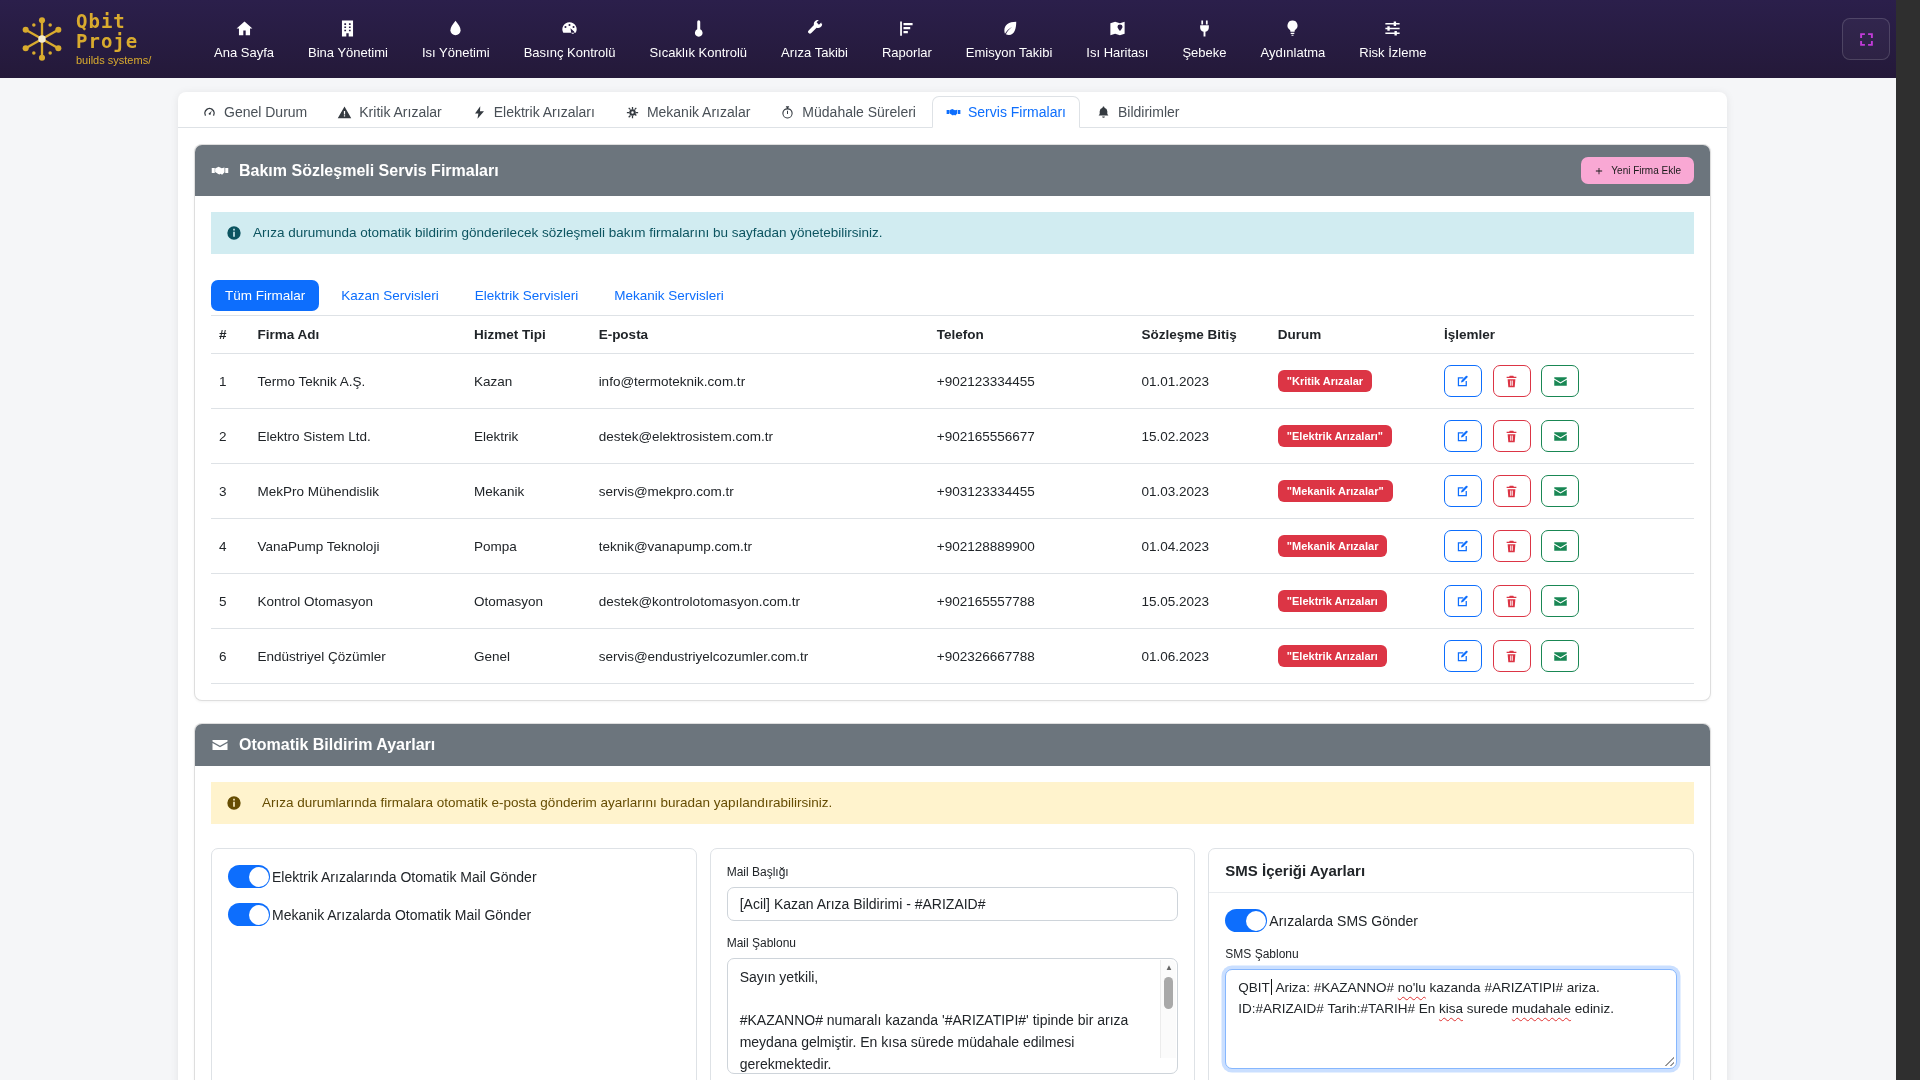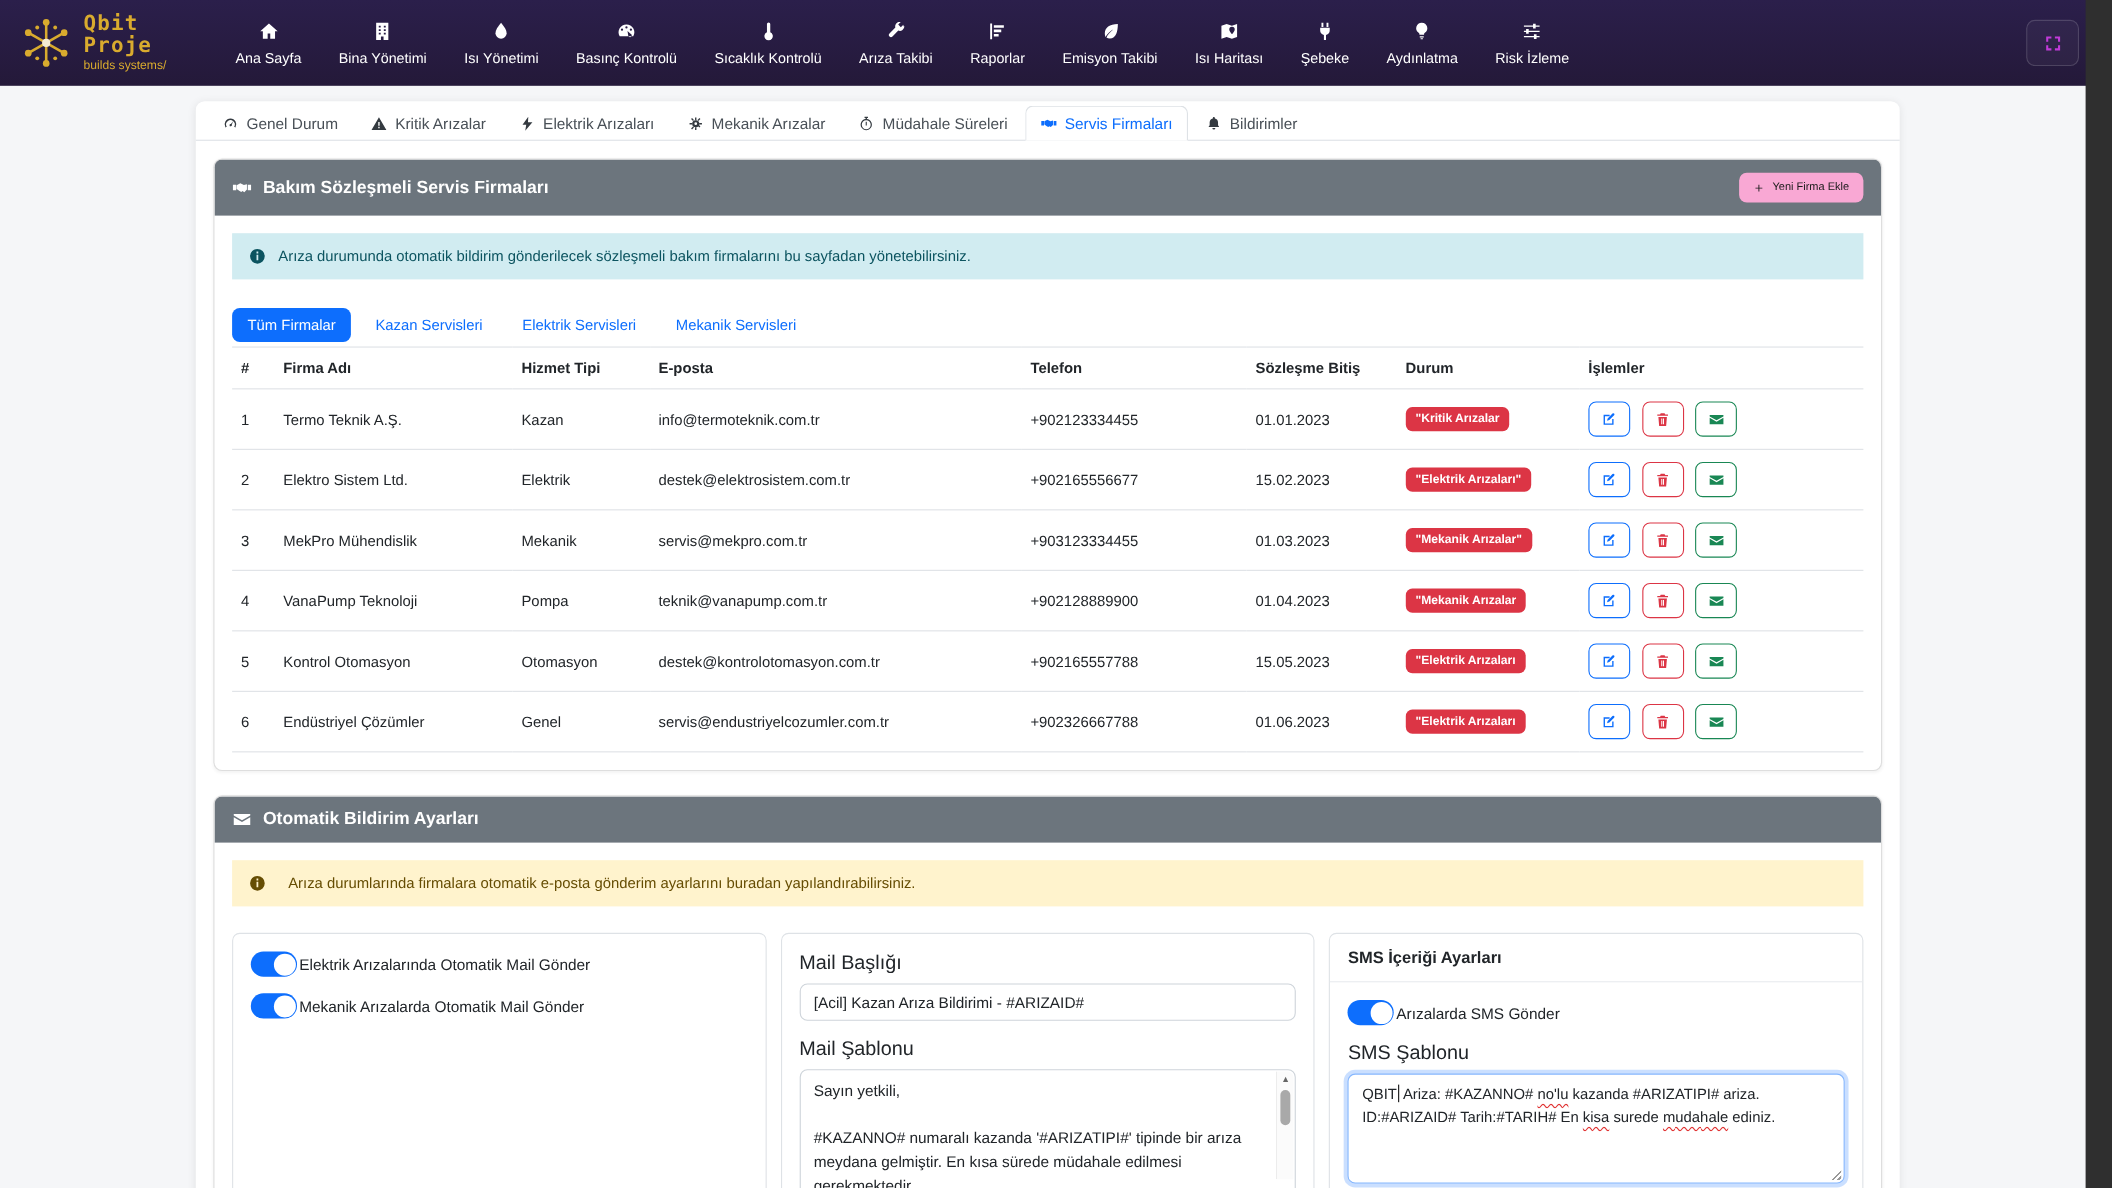--- a/index.html
+++ b/index.html
@@ -68,21 +68,21 @@
 
   
   .panels{display:flex;gap:13px;align-items:stretch;}
   .panel{flex:1;border:1px solid #dee2e6;border-radius:7px;background:#fff;min-height:330px;box-sizing:border-box;}
   .panel-h{padding:13px 16px;border-bottom:1px solid #e9ecef;font-weight:bold;font-size:15px;}
   .panel-b{padding:16px;}
   .toggle-row{display:flex;align-items:center;margin-bottom:15px;font-size:14px;}
   .switch{width:42px;height:23px;border-radius:12px;background:#0d6efd;position:relative;flex:none;cursor:pointer;display:inline-block;}
   .switch::after{content:"";position:absolute;top:1.5px;right:1.5px;width:20px;height:20px;border-radius:50%;background:#fff;}
   .toggle-label{margin-left:2px;}
-  .field-label{display:block;font-size:18px;margin:15px 0 8px;}
+  .field-label{display:block;font-size:12px;margin:15px 0 8px;}
   .field-label.first{margin-top:0;}
   .text-input{width:100%;box-sizing:border-box;border:1px solid #ced4da;border-radius:7px;padding:8px 12px;
               font-size:14px;color:#212529;font-family:inherit;background:#fff;}
   .fake-ta{position:relative;border:1px solid #ced4da;border-radius:7px;background:#fff;font-size:14px;
            line-height:1.55;color:#212529;box-sizing:border-box;}
   .mail-ta{height:116px;padding:8px 28px 8px 12px;overflow:hidden;}
   .sms-ta{height:100px;padding:8px 12px;border-color:#86b7fe;box-shadow:0 0 0 3.5px rgba(13,110,253,.22);font-size:13.5px;}
   .ta-text{white-space:pre-wrap;word-wrap:break-word;}
   .ta-scroll{position:absolute;top:1px;right:1px;bottom:15px;width:15px;display:flex;flex-direction:column;
              align-items:center;background:#fbfbfb;border-left:1px solid #ececec;border-radius:0 6px 0 0;}

